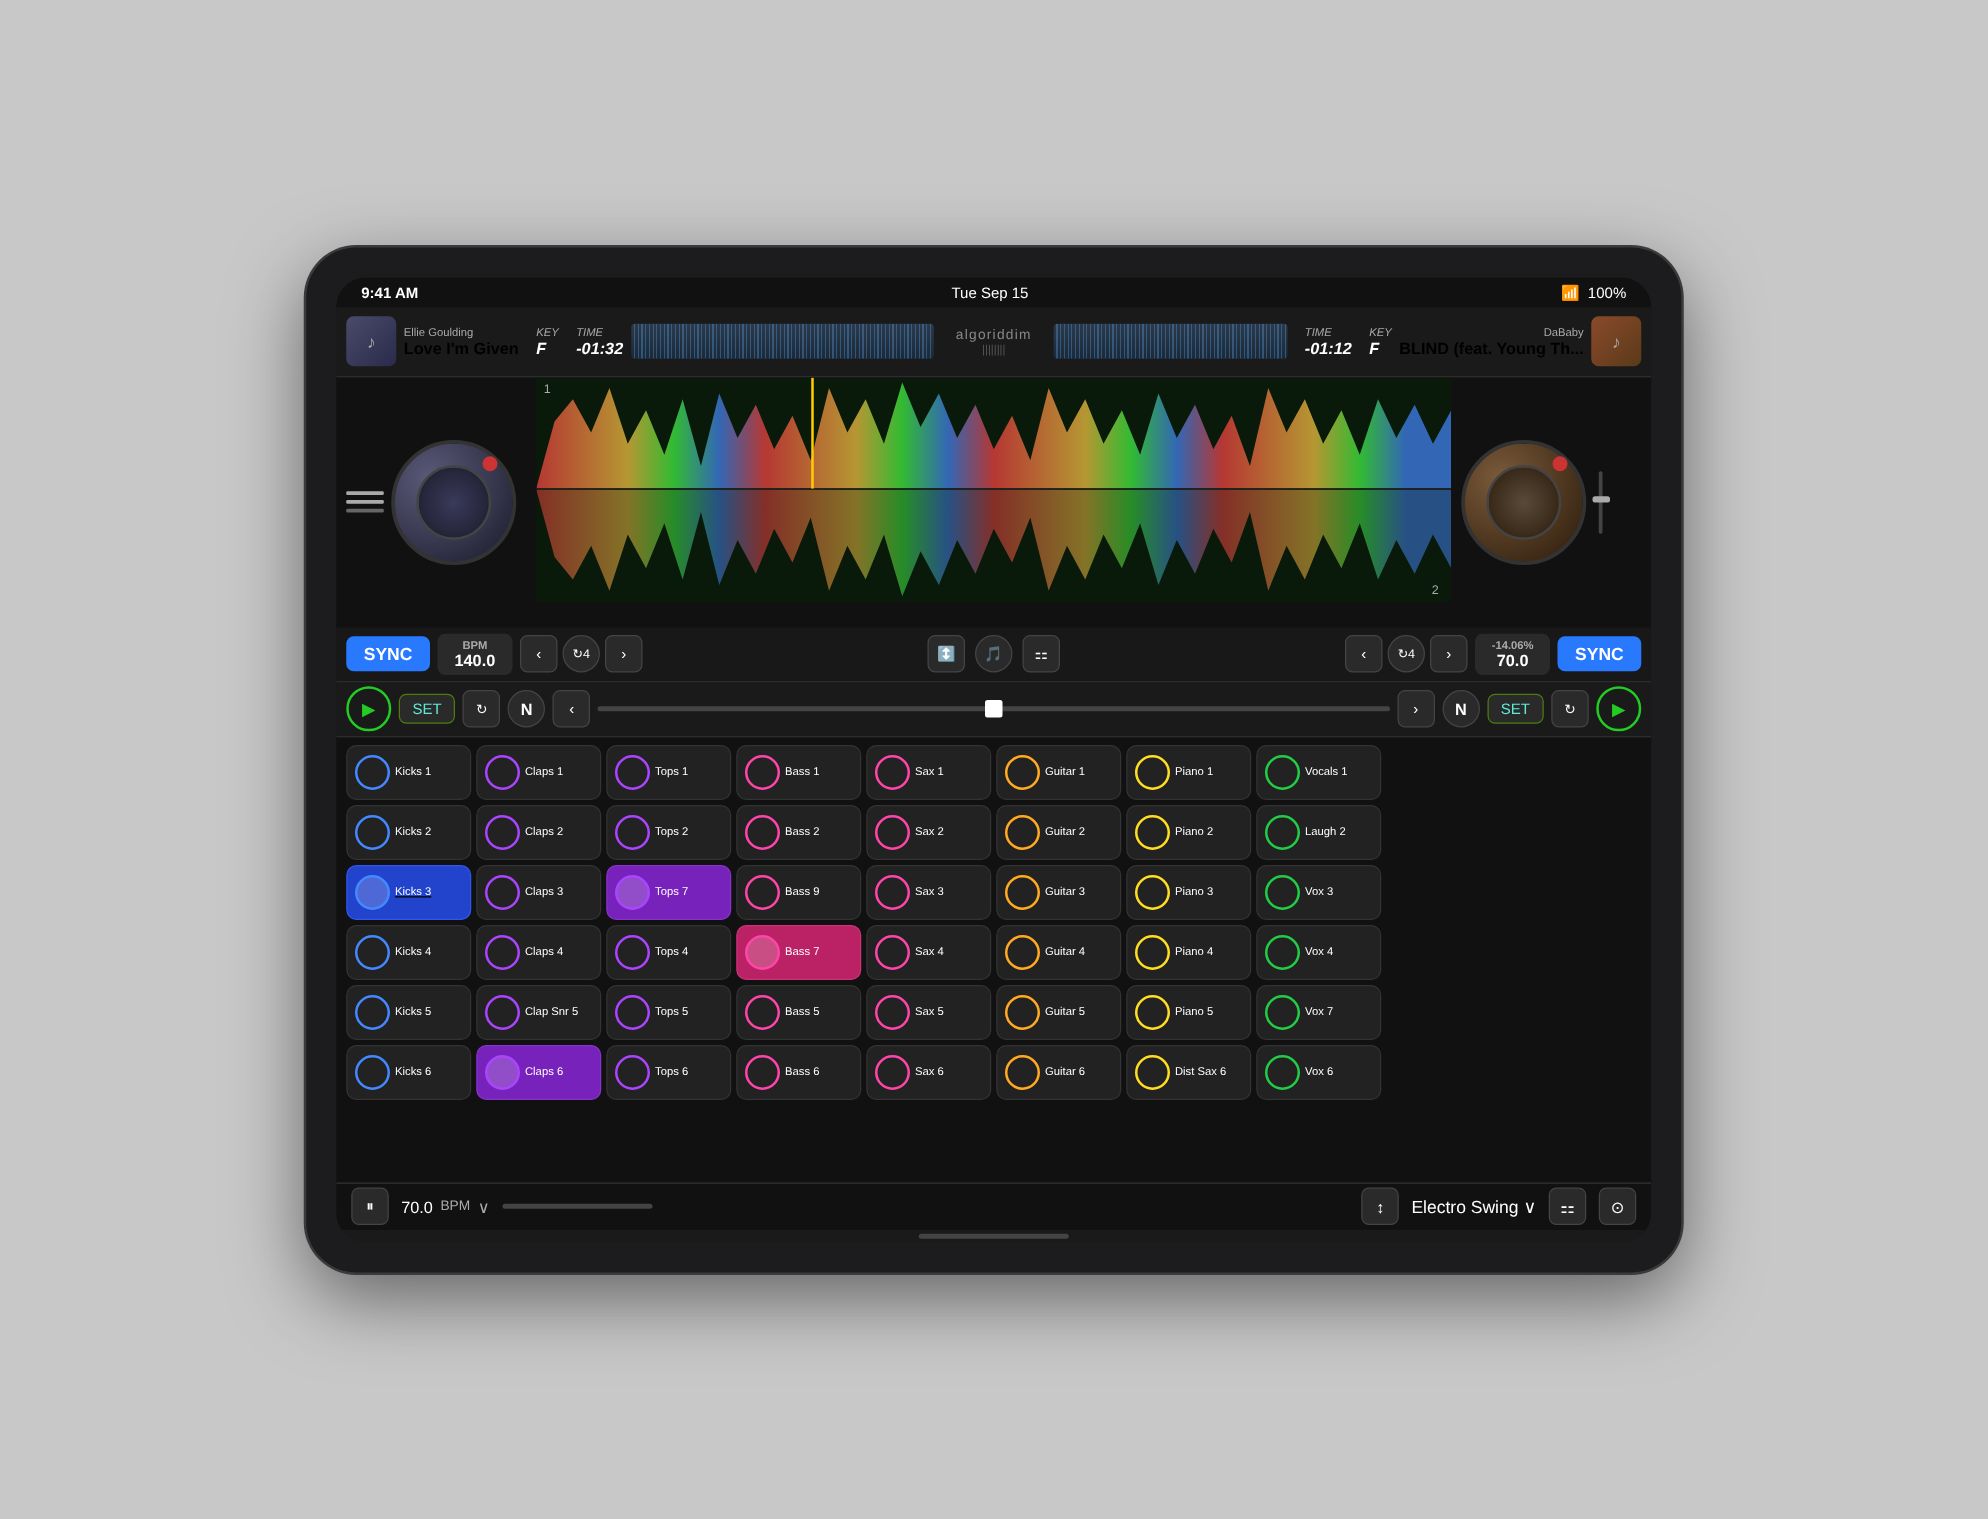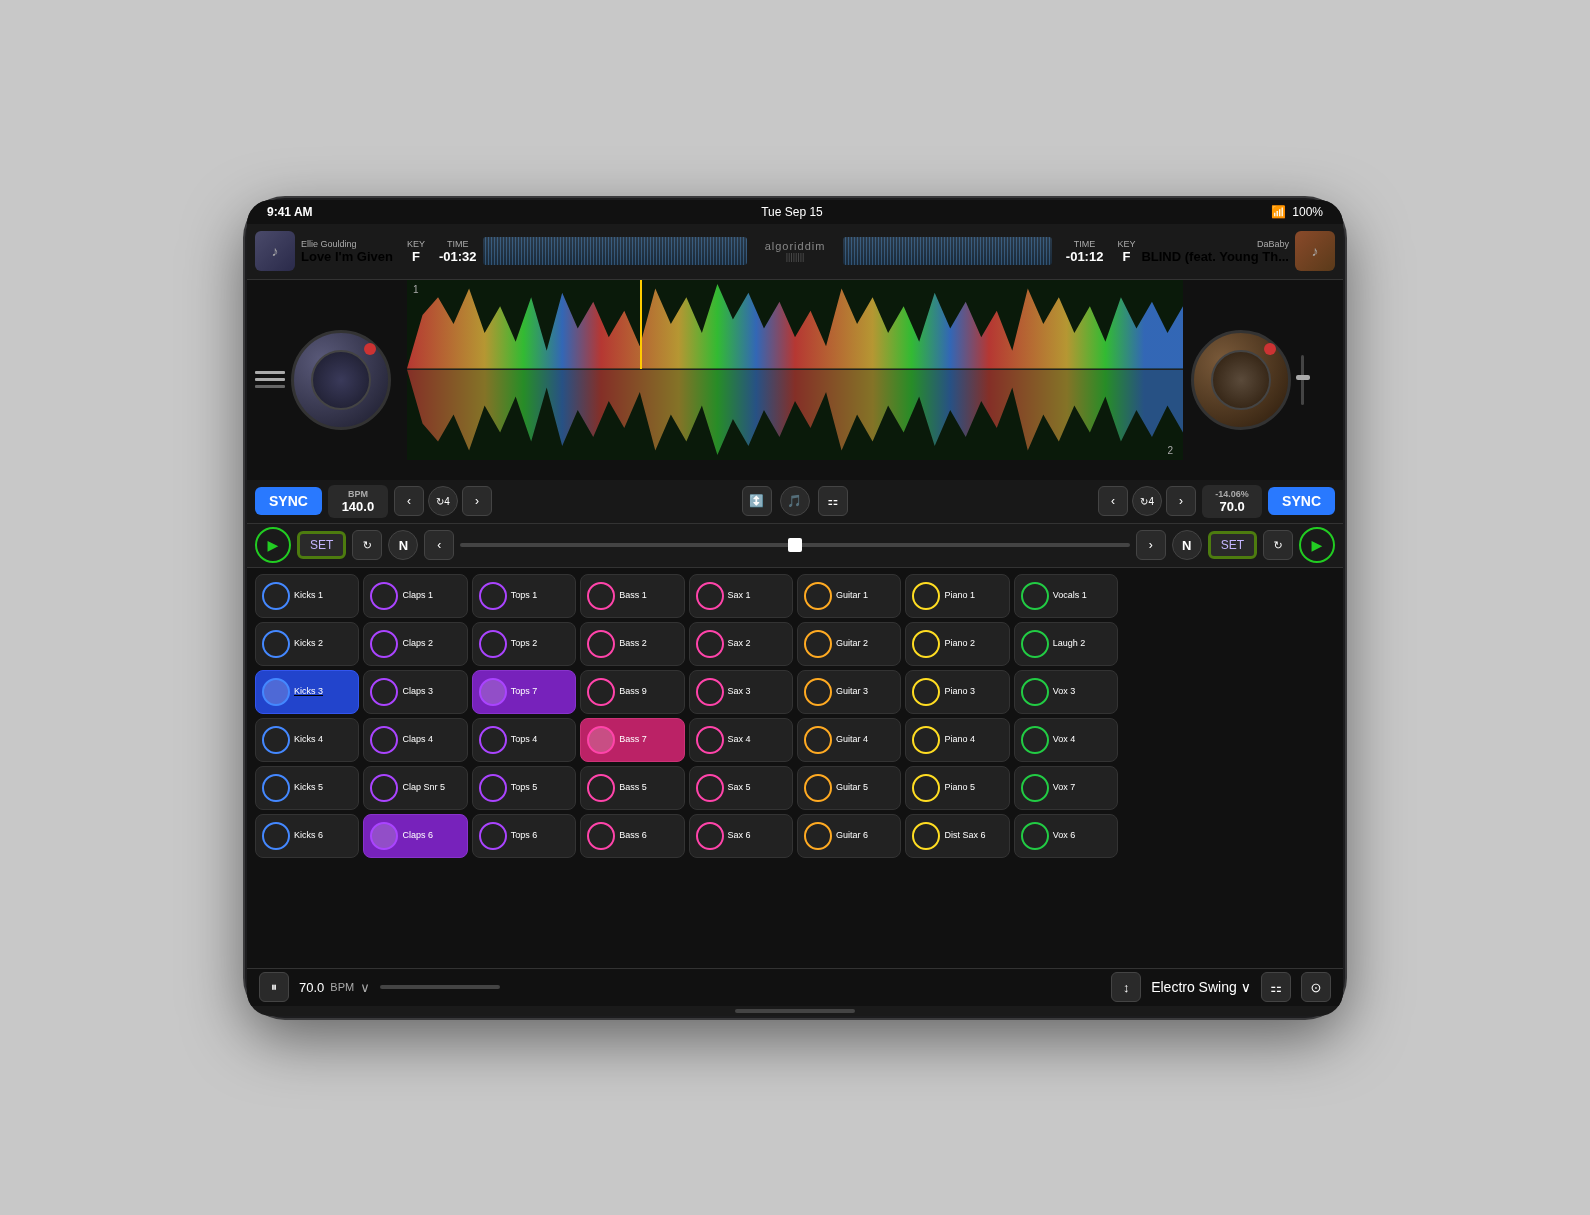--- a/index.html
+++ b/index.html
@@ -9,21 +9,21 @@
       align-items: center;
       justify-content: center;
       min-height: 100vh;
       font-family: -apple-system, BlinkMacSystemFont, 'SF Pro', Arial, sans-serif;
     }
     .ipad-frame {
       width: 1100px;
       height: 820px;
       background: #1c1c1e;
       border-radius: 40px;
-      padding: 2px;
+      padding: 24px;
       box-shadow: 0 0 0 2px #3a3a3c, 0 20px 60px rgba(0,0,0,0.5);
       position: relative;
     }
     .ipad-screen {
       width: 100%;
       height: 100%;
       background: #1a1a1a;
       border-radius: 24px;
       overflow: hidden;
       display: flex;
@@ -71,24 +71,24 @@
       flex-shrink: 0;
     }
     .track-art.right {
       background: linear-gradient(135deg, #8a4a2a, #5a3a1a);
     }
     .track-artist { color: #aaa; font-size: 9px; }
     .track-title { font-weight: 600; font-size: 13px; }
     .key-time {
       display: flex;
       flex-direction: column;
-      align-items: center;
       font-size: 10px;
       color: #aaa;
       margin-left: 8px;
+      font-style: italic;
     }
     .key-time .val { color: #fff; font-size: 13px; font-weight: 600; }
     .waveform-mini {
       height: 28px;
       flex: 1;
       background: linear-gradient(180deg, #2a3a4a 0%, #1a2a3a 100%);
       border-radius: 3px;
       position: relative;
       overflow: hidden;
     }
@@ -272,23 +272,23 @@
       background: transparent;
       color: #22cc22;
       display: flex;
       align-items: center;
       justify-content: center;
       font-size: 14px;
       cursor: pointer;
     }
     .set-btn {
       background: #2a2a2a;
-      border: 3px solid #4d7c0f;
+      border: 1px solid #4d7c0f;
       border-radius: 6px;
-      color: #c4b5fd;
+      color: #5eead4;
       padding: 4px 10px;
       font-size: 12px;
       cursor: pointer;
     }
     .n-btn {
       background: #2a2a2a;
       border: 1px solid #444;
       border-radius: 50%;
       color: #fff;
       width: 30px;

